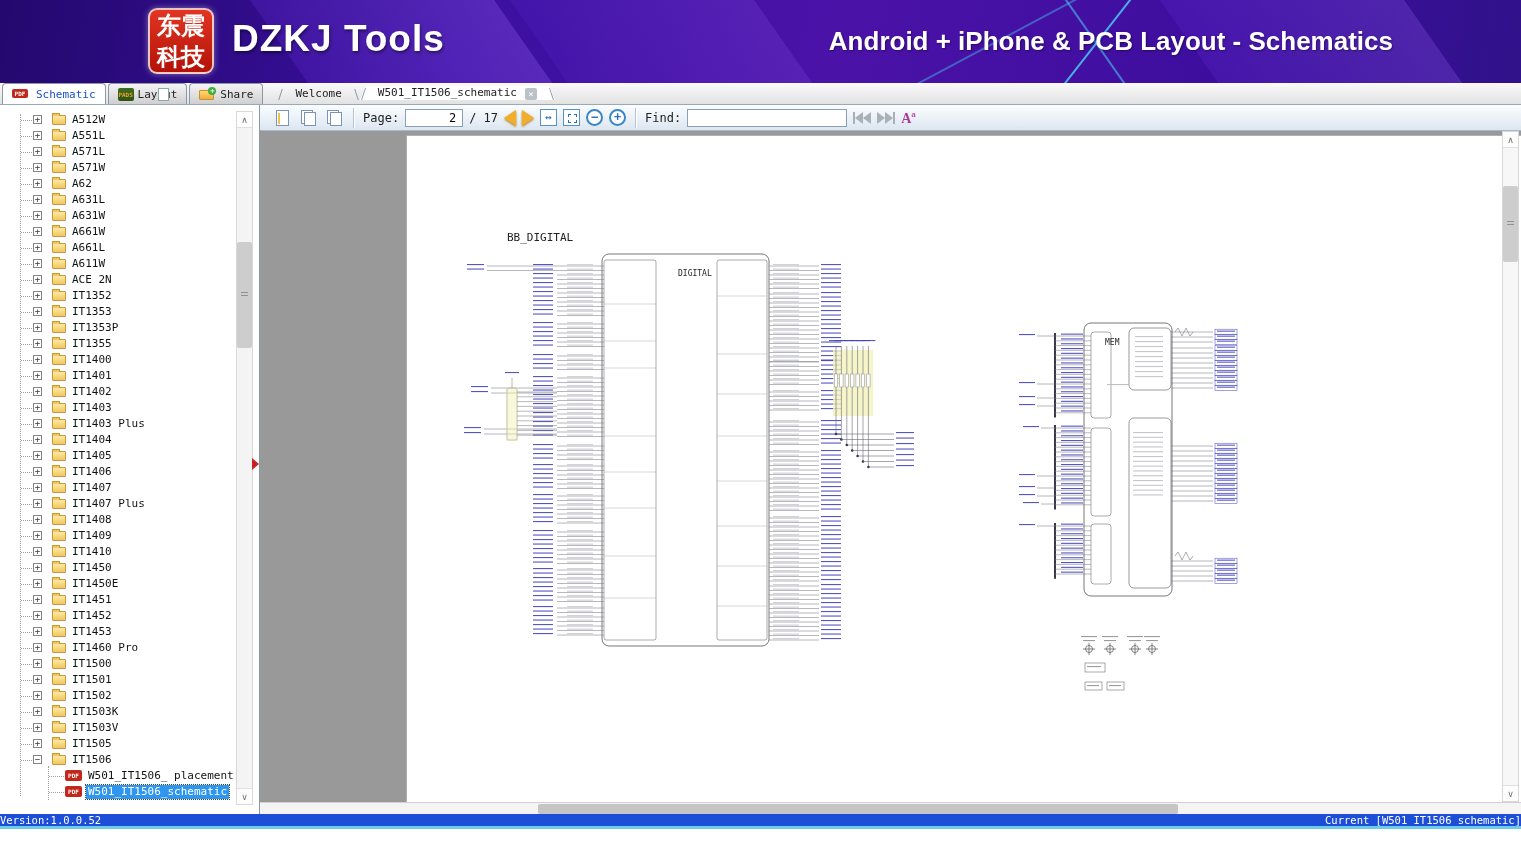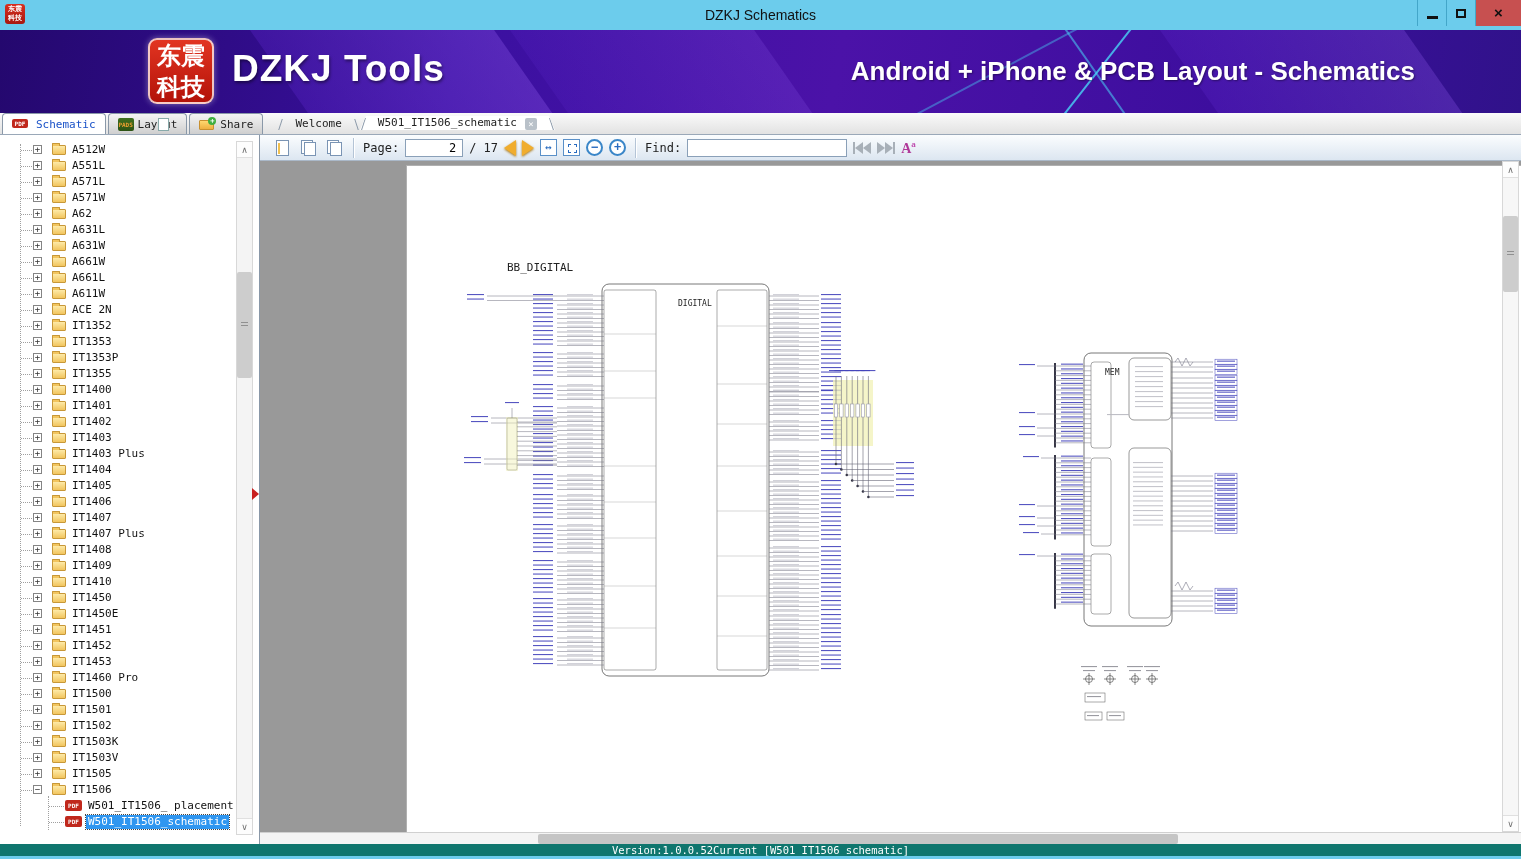--- a/index.html
+++ b/index.html
@@ -31,21 +31,21 @@
   .banner .ray { position:absolute; width:2px; height:220px; background:#49d6f8; opacity:.8; top:-60px; }
   .banner .r1 { left:1090px; transform:rotate(38deg); }
   .banner .r2 { left:1100px; transform:rotate(-35deg); opacity:.55; }
   .banner .r3 { left:980px;  transform:rotate(62deg);  opacity:.4; }
   .logo { position:absolute; left:148px; top:8px; width:66px; height:66px; border-radius:9px;
       background:linear-gradient(#e23522,#b31208); border:2px solid rgba(255,255,255,.75);
       color:#fff; text-align:center; font-weight:bold; font-size:24px; line-height:31px;
       box-shadow:0 0 6px rgba(255,255,255,.4); }
   .brand { position:absolute; left:232px; top:18px; color:#fff; font-size:37px; font-weight:bold;
       letter-spacing:1px; text-shadow:1px 2px 3px rgba(0,0,0,.45); }
-  .tagline { position:absolute; right:106px; top:26px; color:#fff; font-size:26px; font-weight:600;
+  .tagline { position:absolute; right:128px; top:26px; color:#fff; font-size:26px; font-weight:600;
       text-shadow:1px 1px 2px rgba(0,0,0,.4); }
 
   
   .tabrow { height:14px; flex:0 0 22px; background:linear-gradient(#fafafa,#e2e2e2);
       border-bottom:1px solid #9aa8b8; display:flex; align-items:flex-end; }
   .mtab { height:21px; display:flex; align-items:center; gap:4px; padding:0 9px;
       border:1px solid #8a98a8; border-bottom:none; border-radius:4px 4px 0 0; margin-left:2px;
       background:linear-gradient(#f4f4f4,#cfcfcf); font:11px "DejaVu Sans Mono",monospace;
       color:#222; cursor:pointer; }
   .mtab.active { background:#fff; color:#1a52c8; border-color:#8a98a8; }
@@ -163,48 +163,30 @@
   .viewer { flex:0 0 671px; height:671px; background:#999999; position:relative; overflow:hidden; }
   .page { position:absolute; left:146px; top:4px; width:1129px; height:680px; background:#fff;
       border:1px solid #b0b0b0; }
   .viewer .vscroll { right:2px; top:0px; height:671px; background:#f7f7f7; }
   .hscroll { flex:0 0 12px; height:12px; background:#f4f4f4; border-top:1px solid #d0d0d0;
       position:relative; }
   .hscroll .hthumb { position:absolute; left:278px; top:1px; width:640px; height:10px;
       background:#c5c5c5; border-radius:2px; cursor:pointer; }
 
   
-  .statusbar { flex:0 0 12px; height:12px; background:#0f766e; color:#fff; display:flex;
-      justify-content:center; padding:0 0; font:10.5px "DejaVu Sans Mono",monospace;
+  .statusbar { flex:0 0 12px; height:12px; background:#1d4ed8; color:#fff; display:flex;
+      justify-content:space-between; padding:0 0; font:10.5px "DejaVu Sans Mono",monospace;
       line-height:12px; }
   .bottomstrip { flex:0 0 3px; height:3px; background:#6cccec; }
 </style>
 </head>
 <body>
 
 <div id="window">
 
-  <div class="titlebar">
-    <div class="appicon">
-      <div>东震</div>
-      <div>科技</div>
-    </div>
-    <div class="title">DZKJ Schematics</div>
-    <div class="winbtns">
-      <div class="winbtn">
-          <div class="glyph-min"></div>
-        </div>
-      <div class="winbtn">
-          <div class="glyph-max"></div>
-        </div>
-      <div class="winbtn close">
-          <div class="glyph-close">×</div>
-        </div>
-    </div>
-  </div>
 
   <div class="banner">
     <div class="streak s1"></div>
     <div class="streak s2"></div>
     <div class="streak s3"></div>
     <div class="ray r1"></div>
     <div class="ray r2"></div>
     <div class="ray r3"></div>
     <div class="logo">
       <div>东震</div>

